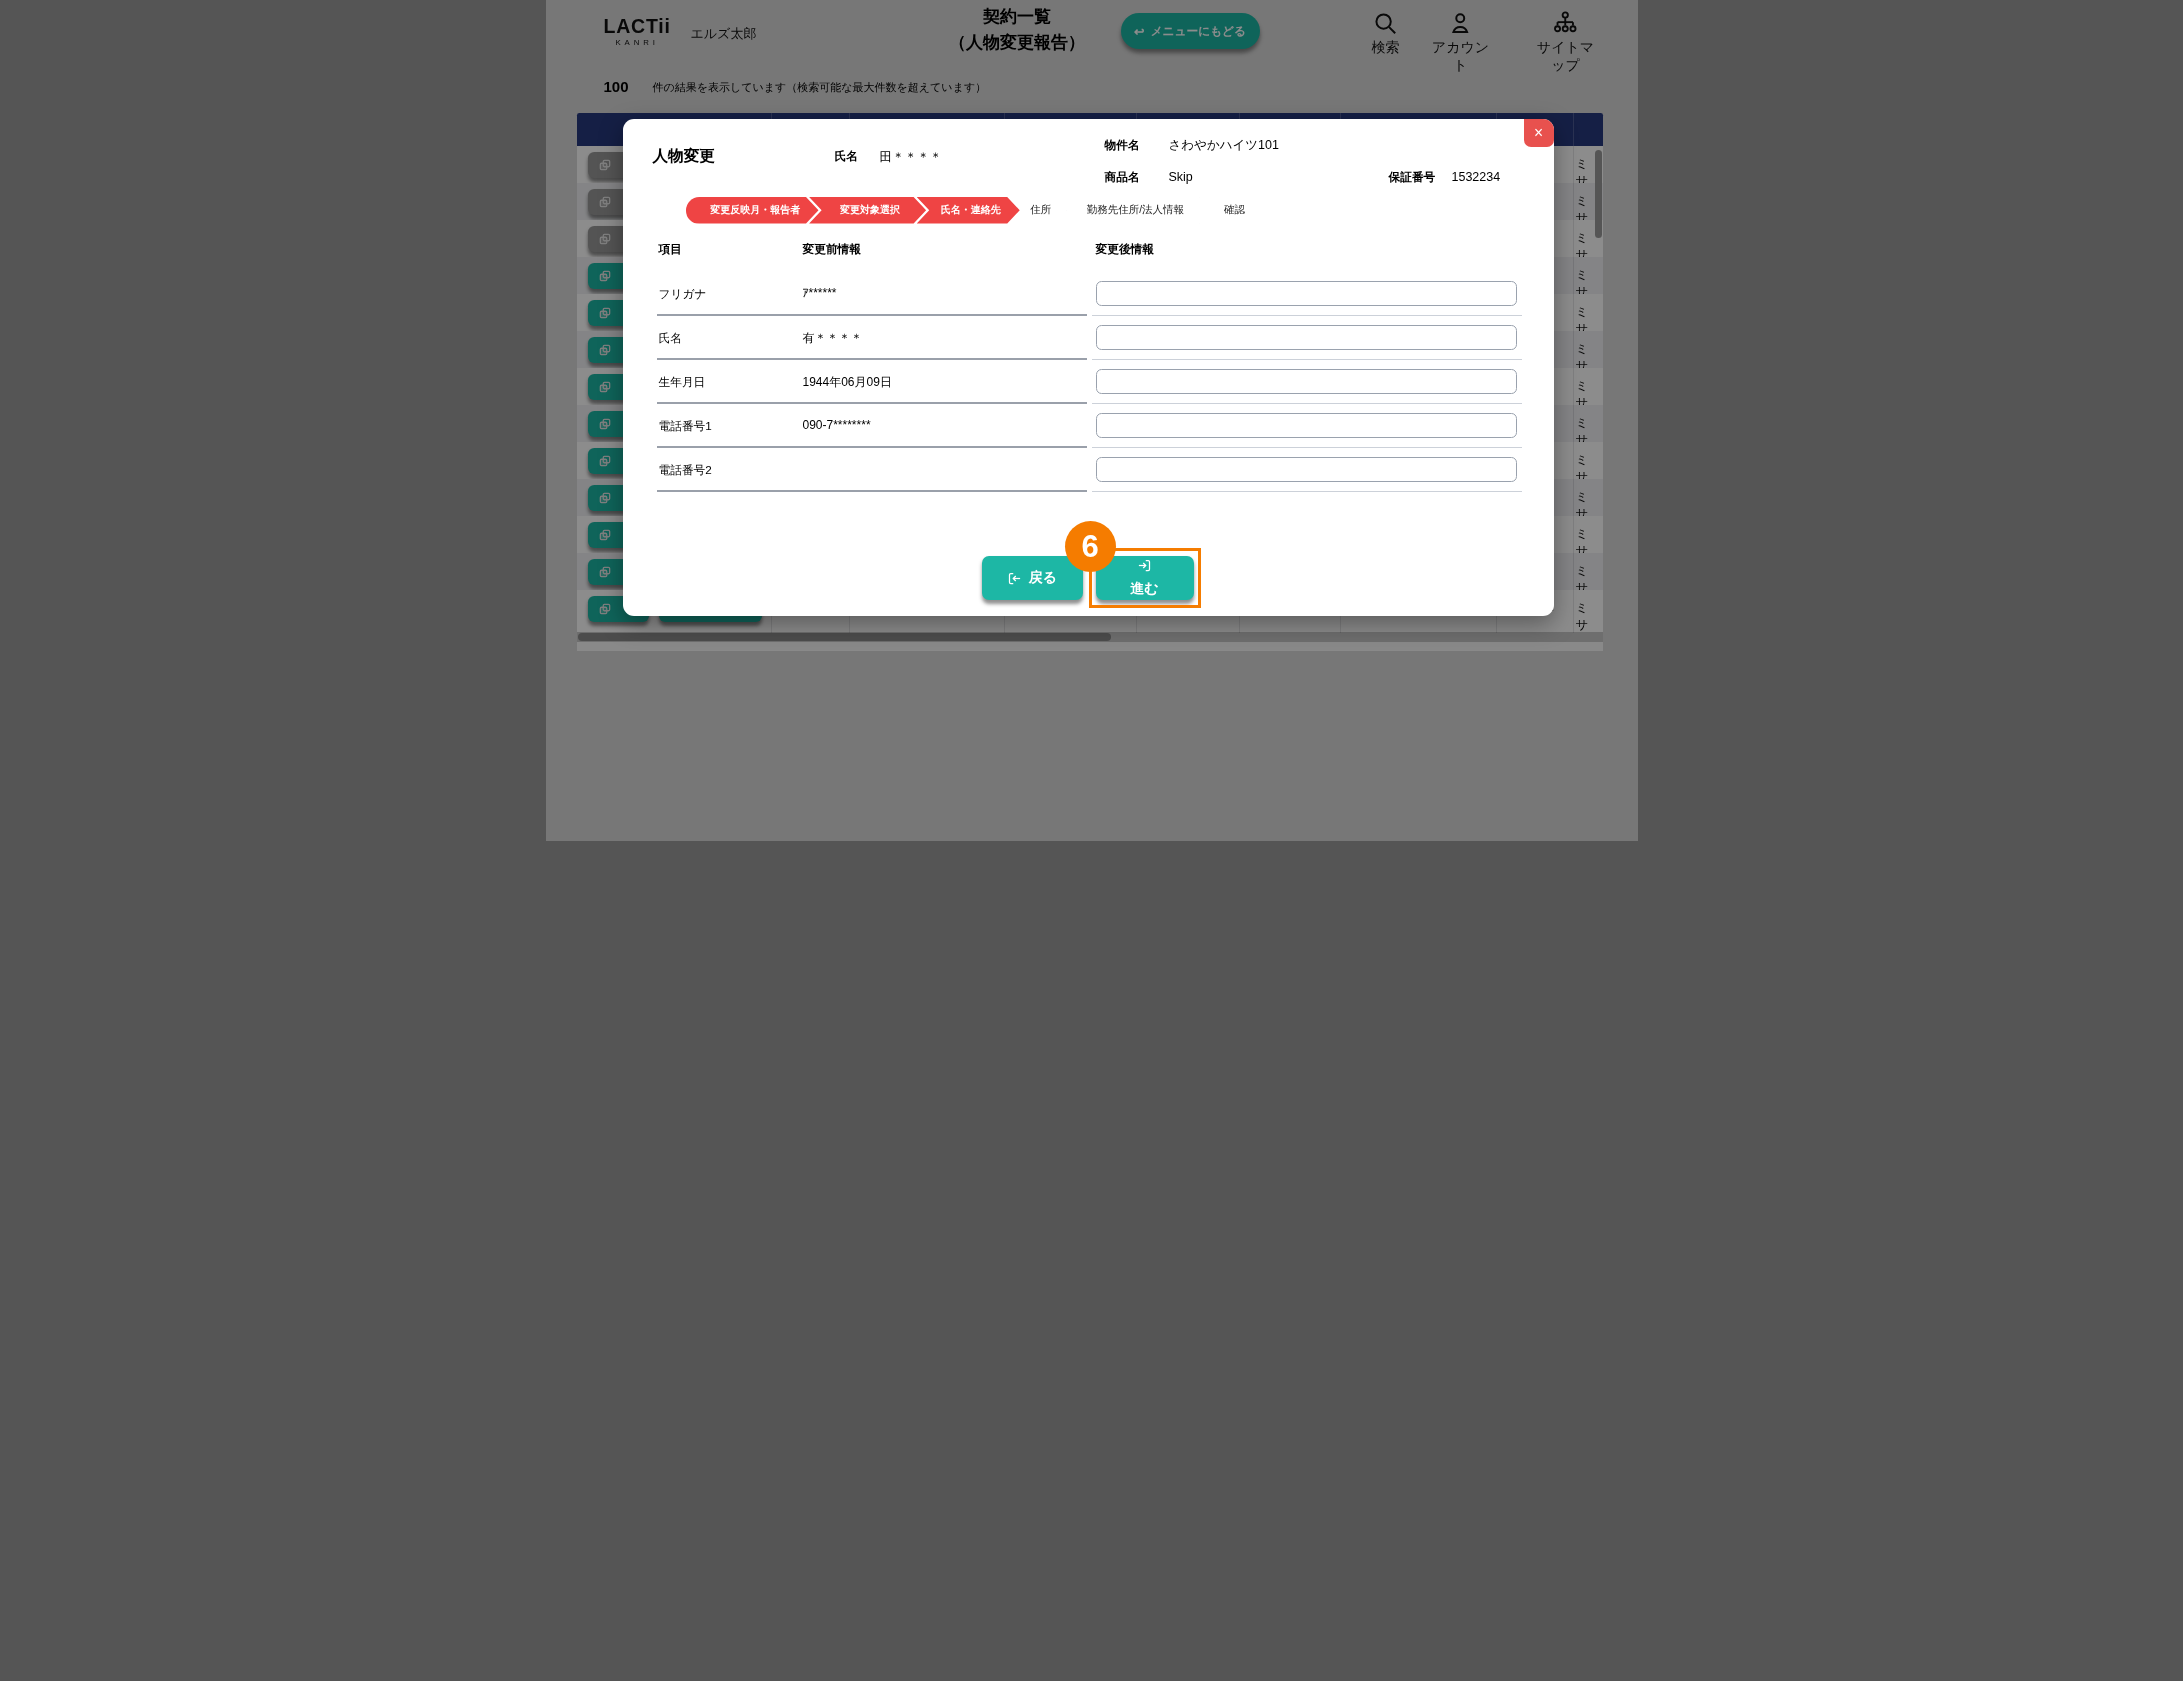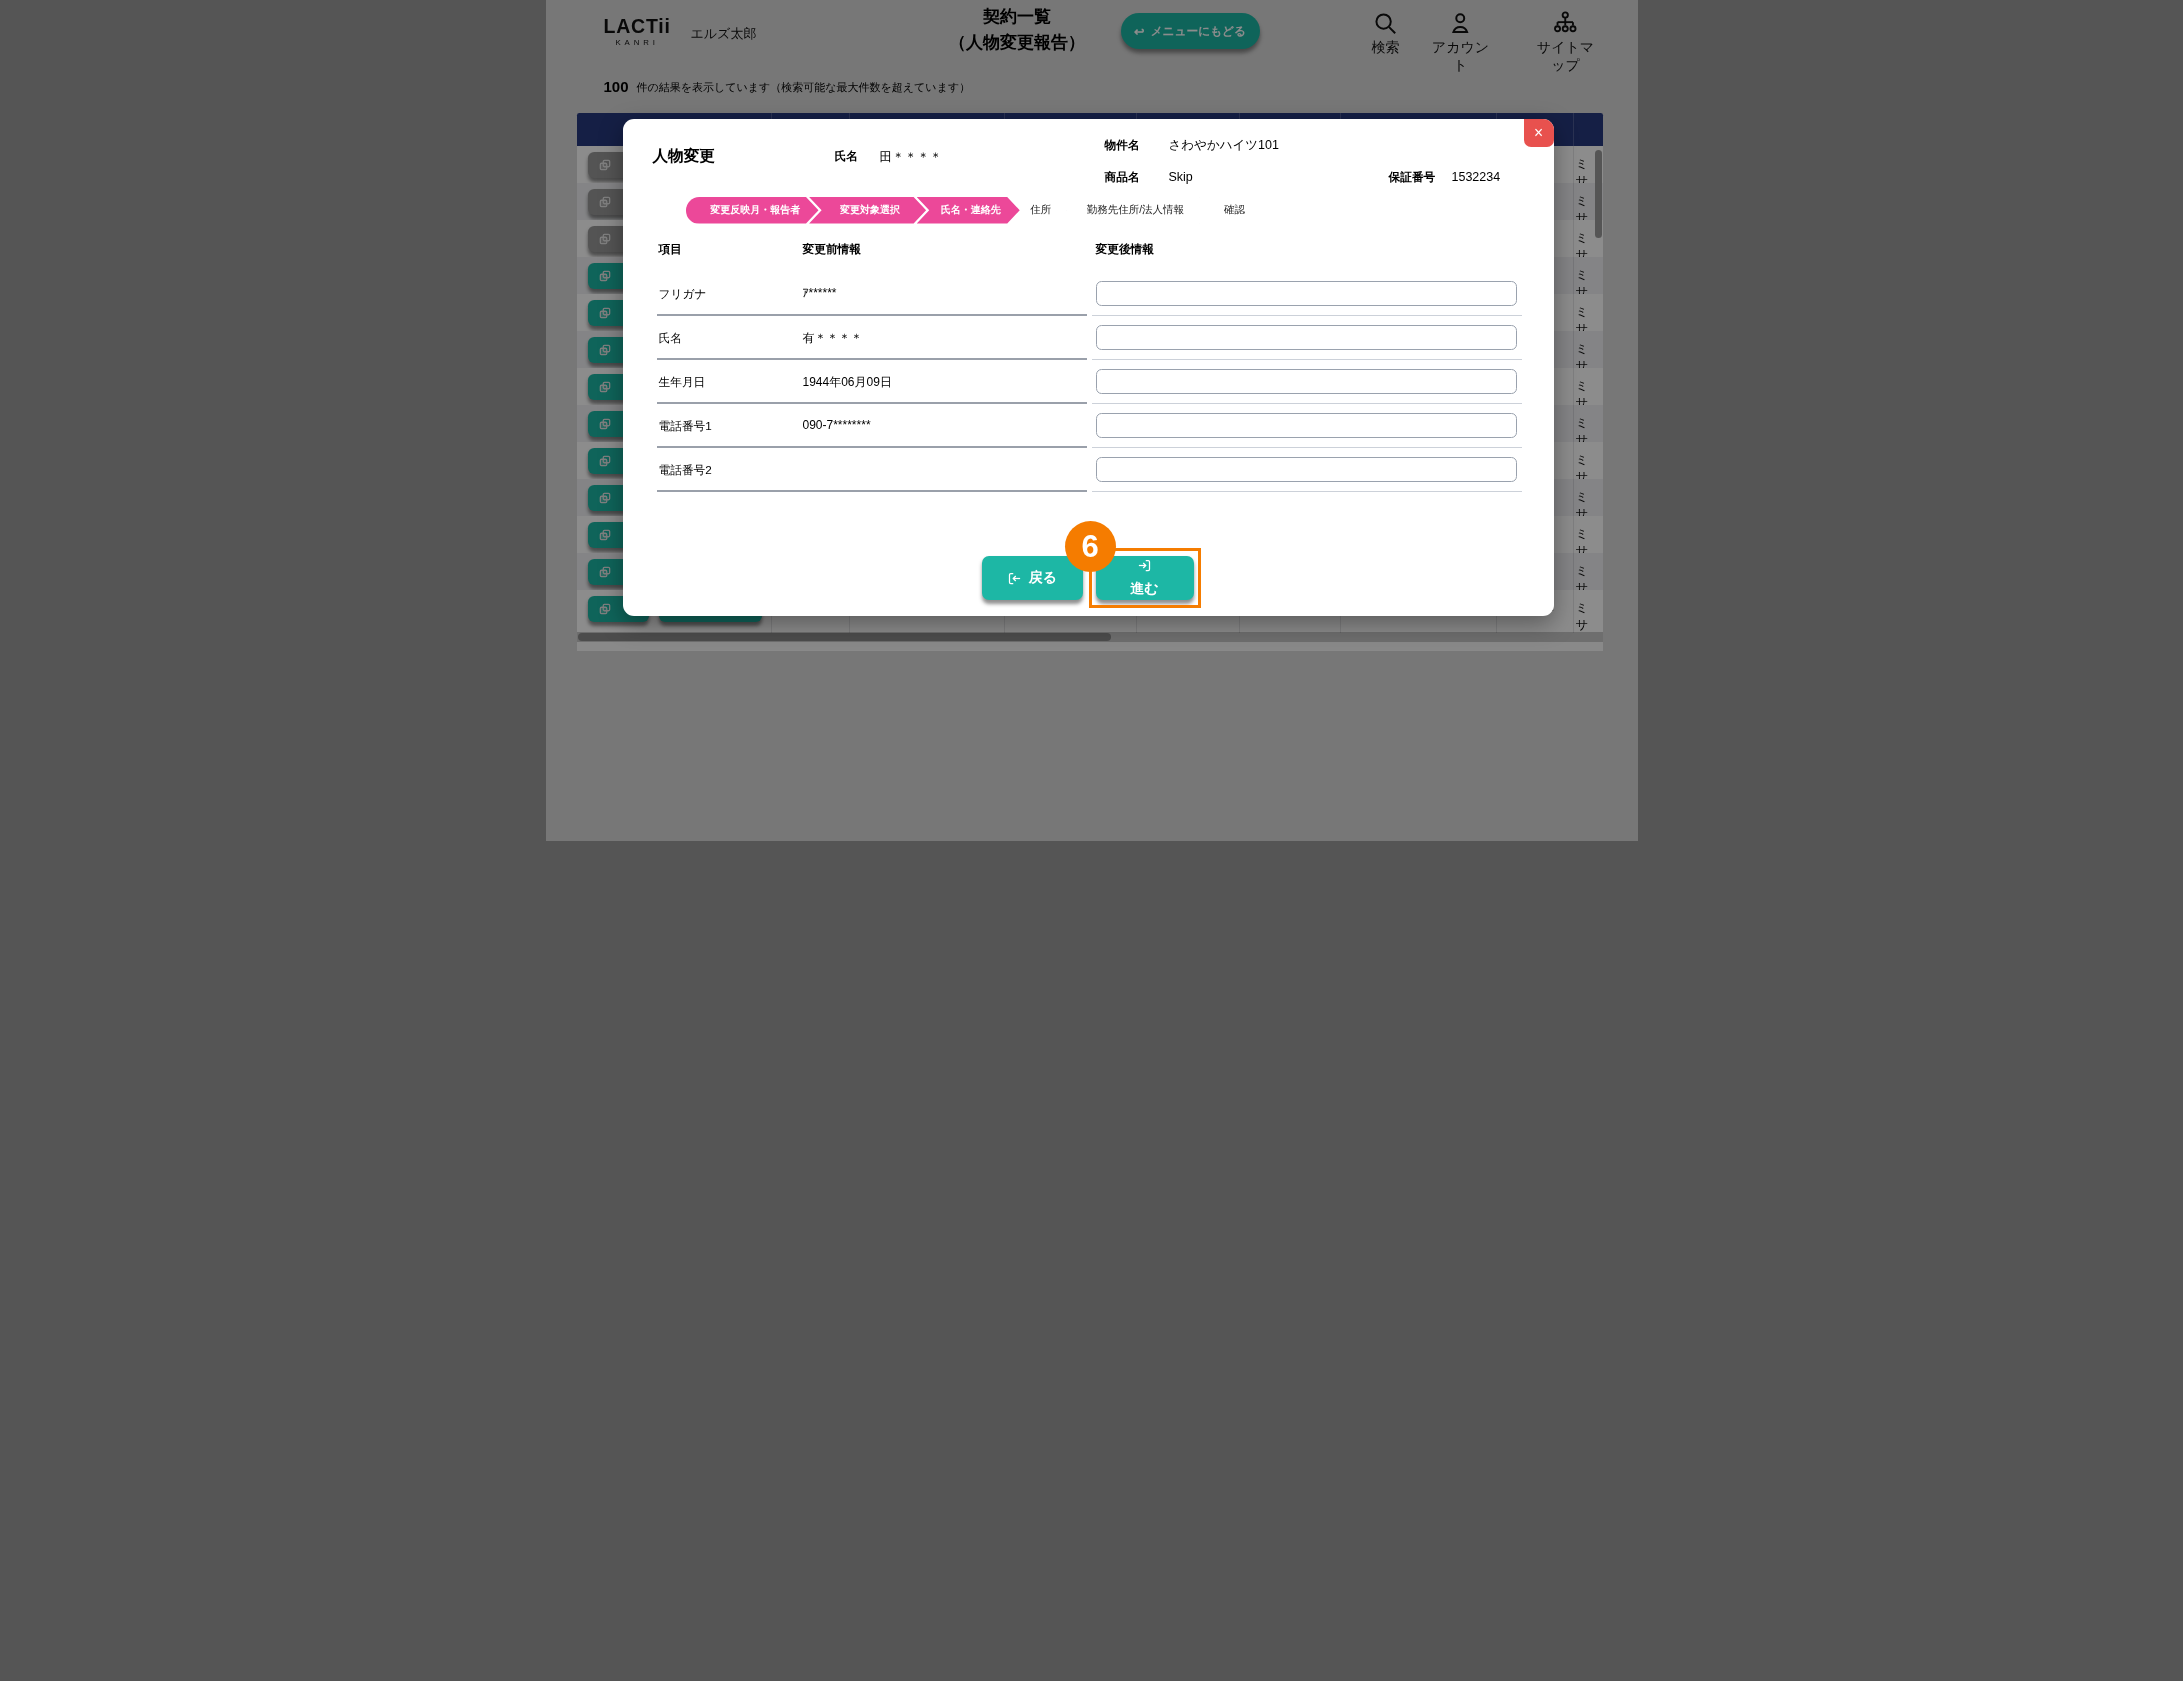--- a/index.html
+++ b/index.html
@@ -21,21 +21,21 @@
     background:#1db7a5; color:#fff; font-size:11.7px; font-weight:bold; display:flex; align-items:center; justify-content:center; gap:6.2px;
     border:none; cursor:pointer; box-shadow:0 3.9px 4.7px rgba(0,0,0,0.4); }
   .back-menu-btn .arr { font-size:12.5px; }
 
   .nav-item { position:absolute; top:7.8px; width:70px; text-align:center; color:#111; cursor:pointer; }
   .nav-item .glyph { height:30px; display:flex; align-items:center; justify-content:center; }
   .nav-item .lbl { font-size:14px; margin-top:1.6px; }
 
   .results-bar { position:absolute; left:58px; top:78px; color:#000; }
   .results-bar .count { font-size:15px; font-weight:bold; vertical-align:-0.8px; }
-  .results-bar .msg { font-size:11px; margin-left:8px; }
+  .results-bar .msg { font-size:11px; margin-left:24px; }
 
   
   .bg-table { position:absolute; left:31px; top:113px; width:1026px; height:538px; }
   .bg-table .thead { position:absolute; left:0; top:0; width:100%; height:33px; background:#27397f; border-radius:2.3px 2.3px 0 0; }
   .bg-table .tbody { position:absolute; left:0; top:33px; width:100%; height:487px; background:#fff; }
   .bg-row { position:relative; width:100%; height:37px; background:#ffffff; }
   .bg-row.alt { background:#f0f1f4; }
   .row-btn { position:absolute; top:5.5px; height:26.5px; border:none; border-radius:6.2px; background:#1db7a5;
     box-shadow:0 3.1px 3.9px rgba(0,0,0,0.45); display:flex; align-items:center; padding-left:9.4px; cursor:pointer; }
   .row-btn.b1 { left:11.7px; width:61px; }
@@ -58,21 +58,21 @@
     box-shadow:0 7.8px 23.4px rgba(0,0,0,0.35); z-index:10; }
   .modal-close { position:absolute; left:901px; top:0; width:30px; height:28px; background:#e8514e; border:none;
     border-radius:0 11px 7px 7px; color:#fff; font-size:15.6px; line-height:1; cursor:pointer; }
   .m-title { position:absolute; left:30px; top:26.5px; font-size:15.6px; font-weight:bold; color:#000; }
   .m-lbl { position:absolute; font-size:11.7px; font-weight:bold; color:#000; }
   .m-val { position:absolute; font-size:12.5px; color:#000; }
 
   
   .steps { position:absolute; left:63px; top:78px; height:26.5px; display:flex; }
   .step { height:26.5px; display:flex; align-items:center; justify-content:center; padding:0 6.2px 0 11px;
-    background:#ec4899; color:#fff; font-size:10px; font-weight:bold; cursor:pointer;
+    background:#ef4444; color:#fff; font-size:10px; font-weight:bold; cursor:pointer;
     clip-path:polygon(0 0, calc(100% - 12.5px) 0, 100% 50%, calc(100% - 12.5px) 100%, 0 100%, 12.5px 50%); }
   .step + .step { margin-left:-9.4px; }
   .step.first { clip-path:polygon(0 0, calc(100% - 12.5px) 0, 100% 50%, calc(100% - 12.5px) 100%, 0 100%);
     border-radius:13.3px 0 0 13.3px; padding-left:12.5px; }
   .step.inactive { background:#fff; color:#1c1c1c; font-weight:normal; font-size:10.5px;
     filter:drop-shadow(0 0 0.8px #9aa2ad); }
 
   
   .f-head { position:absolute; font-size:11.7px; font-weight:bold; color:#000; top:123px; }
   .form-rows { position:absolute; left:0; top:153px; width:931px; }

